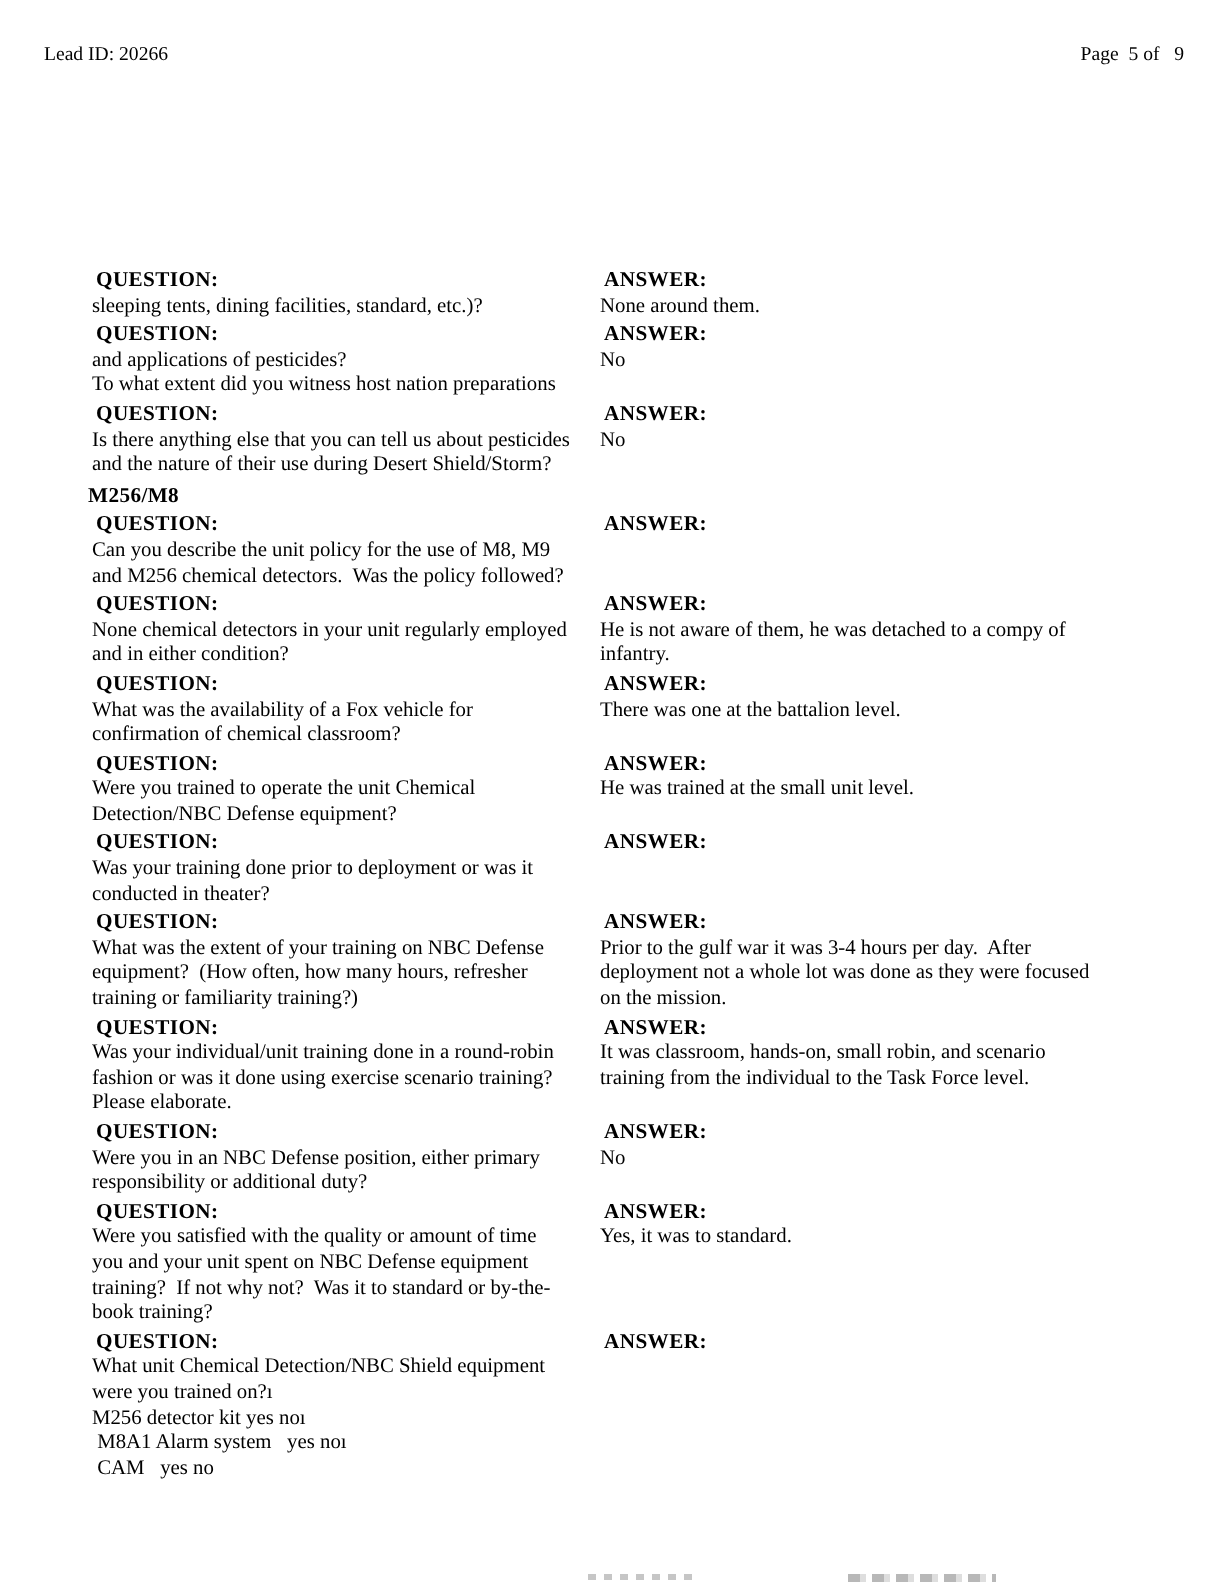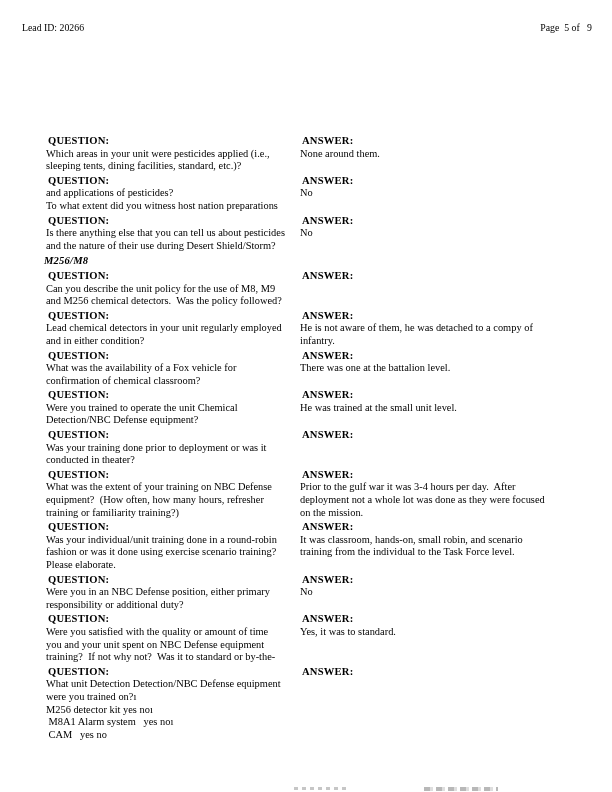--- a/index.html
+++ b/index.html
@@ -42,21 +42,20 @@
     line-height:12.6px;
     white-space:pre;
   }
   .qcol { padding-right:8px; }
   .section-header {
     font-weight:bold;
     font-size:10.6px;
     line-height:12.6px;
     margin:3px 0 2px -2px;
     letter-spacing:0.2px;
-    font-style:italic;
   }
   .smudge { position:absolute; }
   .smudge-1 {
     left:294px; top:787px; width:54px; height:3px;
     background:repeating-linear-gradient(90deg,#c6c6c6 0 4px, transparent 4px 8px);
   }
   .smudge-2 {
     left:424px; top:787px; width:74px; height:4px;
     background:repeating-linear-gradient(90deg,#b8b8b8 0 6px, #dedede 6px 9px, transparent 9px 12px);
   }
@@ -67,21 +66,20 @@
 <div class="page">
   <div class="header-row">
     <span>Lead ID: 20266</span>
     <span>Page  5 of   9</span>
   </div>
 
   <div class="qa-body" id="qa-body">
       <div class="qa-row">
         <div class="qcol">
           <div class="qa-label">QUESTION:</div>
-          <div class="qa-line">Which areas in your unit were pesticides applied (i.e.,</div>
           <div class="qa-line">sleeping tents, dining facilities, standard, etc.)?</div>
         </div>
         <div class="acol">
           <div class="qa-label">ANSWER:</div>
           <div class="qa-line">None around them.</div>
         </div>
       </div>
       <div class="qa-row">
         <div class="qcol">
           <div class="qa-label">QUESTION:</div>
@@ -111,21 +109,21 @@
           <div class="qa-line">Can you describe the unit policy for the use of M8, M9</div>
           <div class="qa-line">and M256 chemical detectors.  Was the policy followed?</div>
         </div>
         <div class="acol">
           <div class="qa-label">ANSWER:</div>
         </div>
       </div>
       <div class="qa-row">
         <div class="qcol">
           <div class="qa-label">QUESTION:</div>
-          <div class="qa-line">Lead chemical detectors in your unit regularly employed</div>
+          <div class="qa-line">None chemical detectors in your unit regularly employed</div>
           <div class="qa-line">and in either condition?</div>
         </div>
         <div class="acol">
           <div class="qa-label">ANSWER:</div>
           <div class="qa-line">He is not aware of them, he was detached to a compy of</div>
           <div class="qa-line">infantry.</div>
         </div>
       </div>
       <div class="qa-row">
         <div class="qcol">
@@ -196,30 +194,31 @@
           <div class="qa-label">ANSWER:</div>
           <div class="qa-line">No</div>
         </div>
       </div>
       <div class="qa-row">
         <div class="qcol">
           <div class="qa-label">QUESTION:</div>
           <div class="qa-line">Were you satisfied with the quality or amount of time</div>
           <div class="qa-line">you and your unit spent on NBC Defense equipment</div>
           <div class="qa-line">training?  If not why not?  Was it to standard or by-the-</div>
+          <div class="qa-line">book training?</div>
         </div>
         <div class="acol">
           <div class="qa-label">ANSWER:</div>
           <div class="qa-line">Yes, it was to standard.</div>
         </div>
       </div>
       <div class="qa-row">
         <div class="qcol">
           <div class="qa-label">QUESTION:</div>
-          <div class="qa-line">What unit Detection Detection/NBC Defense equipment</div>
+          <div class="qa-line">What unit Chemical Detection/NBC Shield equipment</div>
           <div class="qa-line">were you trained on?ı</div>
           <div class="qa-line">M256 detector kit yes noı</div>
           <div class="qa-line"> M8A1 Alarm system   yes noı</div>
           <div class="qa-line"> CAM   yes no</div>
         </div>
         <div class="acol">
           <div class="qa-label">ANSWER:</div>
         </div>
       </div>
     </div>

